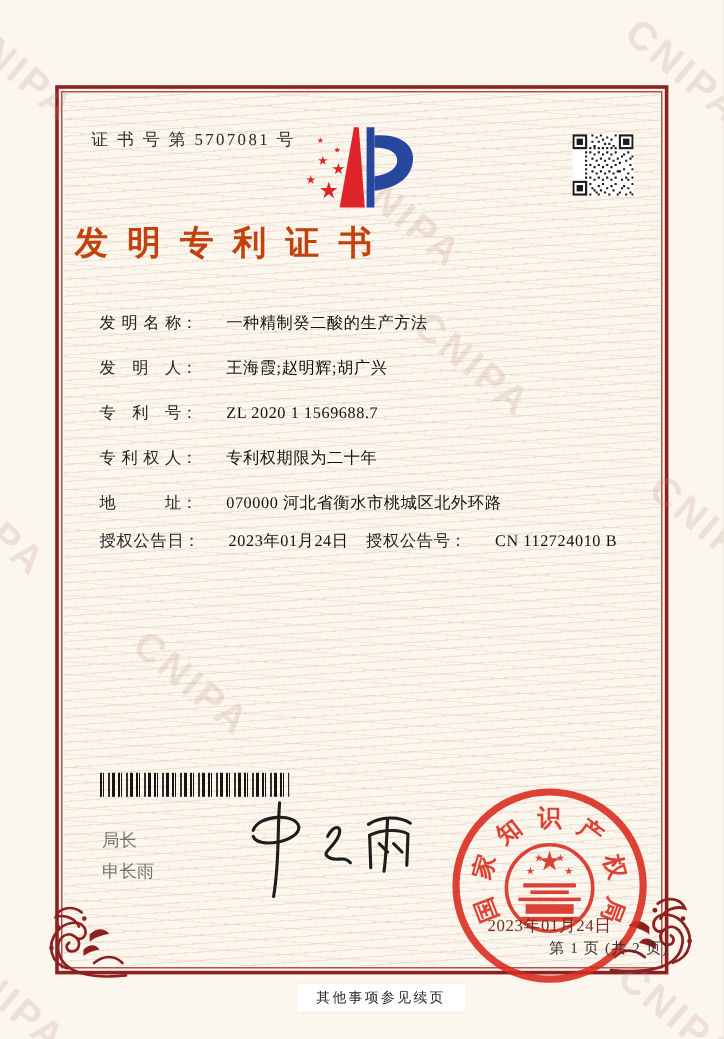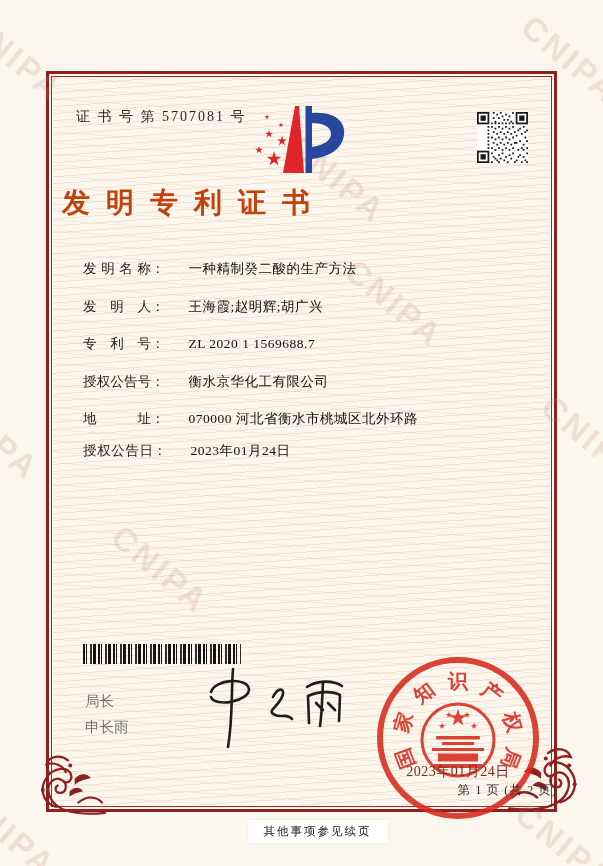--- a/index.html
+++ b/index.html
@@ -177,28 +177,31 @@
       <div class="frow">
         <span class="f-label">发明名称</span><span class="f-colon">：</span><span class="f-value">一种精制癸二酸的生产方法</span>
       </div>
       <div class="frow">
         <span class="f-label">发明人</span><span class="f-colon">：</span><span class="f-value">王海霞;赵明辉;胡广兴</span>
       </div>
       <div class="frow">
         <span class="f-label">专利号</span><span class="f-colon">：</span><span class="f-value">ZL 2020 1 1569688.7</span>
       </div>
       <div class="frow">
-        <span class="f-label">授权公告号</span><span class="f-colon">：</span><span class="f-value">衡水京华化工有限公司</span>
+        <span class="f-label">专利权人</span><span class="f-colon">：</span><span class="f-value">专利权期限为二十年</span>
       </div>
       <div class="frow">
         <span class="f-label">地址</span><span class="f-colon">：</span><span class="f-value">070000 河北省衡水市桃城区北外环路</span>
       </div>
       <div class="frow grant-row">
         <span>
           <span class="f-label" style="width:70px;">授权公告日</span><span class="f-colon">：</span><span class="f-value">2023年01月24日</span>
+        </span>
+        <span class="grant-col2">
+          <span class="f-label">授权公告号</span><span class="f-colon">：</span><span class="f-value">CN 112724010 B</span>
         </span>
       </div>
     </div>
 
 
     <div class="barcode"></div>
 
     <div class="director">
       <div>局长</div>
       <div>申长雨</div>

